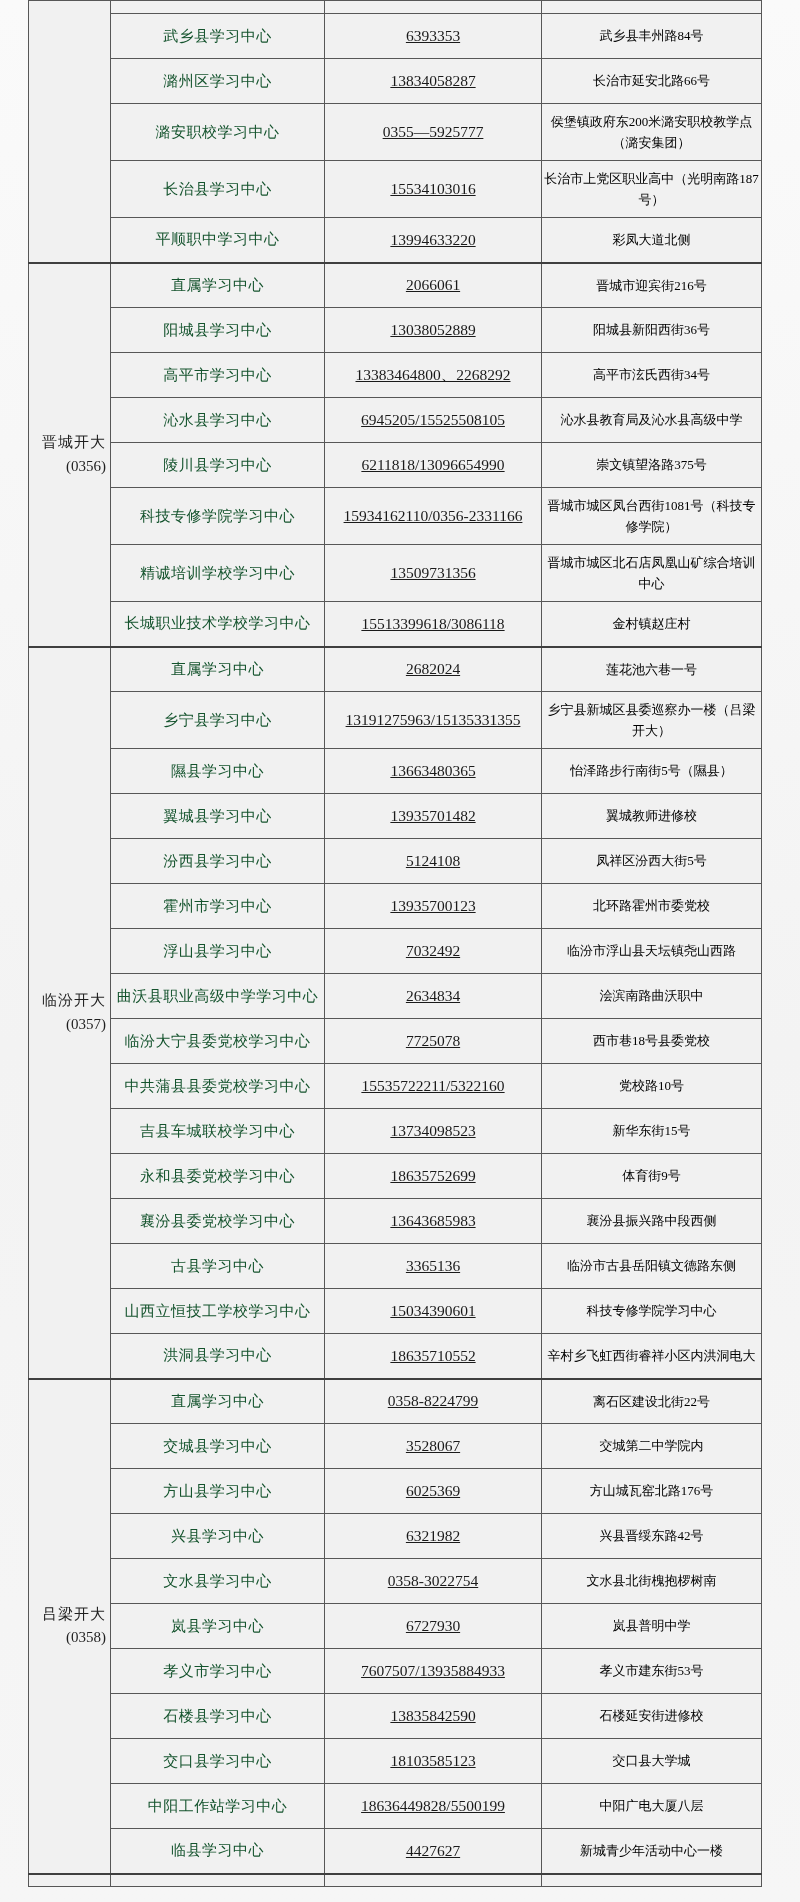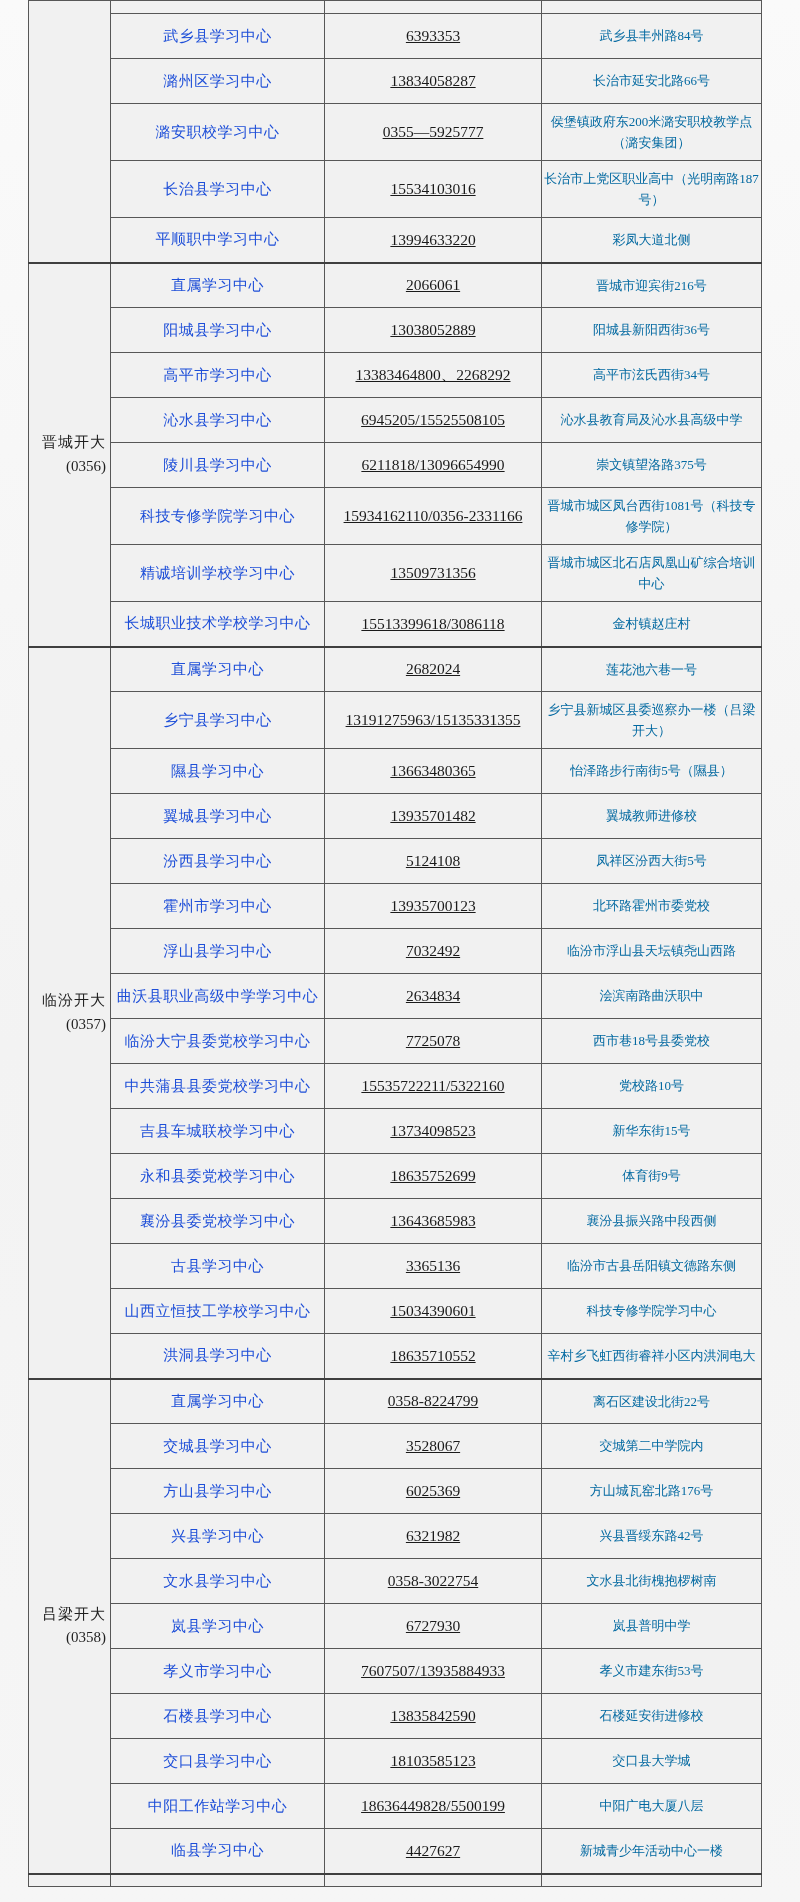--- a/index.html
+++ b/index.html
@@ -26,23 +26,23 @@
   }
   tr{height:45px;}
   tr.tall{height:57px;}
   tr.partial{height:13px;}
   tr.section-start td{border-top:2px solid #3f3f3f;}
   td.region{
     font-size:15px;letter-spacing:1px;color:#1f1f1f;text-align:right;
   }
   td.region .region-name{line-height:1.55;}
   td.region .region-code{line-height:1.55;letter-spacing:0;}
-  td.center{font-size:15px;letter-spacing:.5px;color:#1d4ed8;}
+  td.center{font-size:15px;letter-spacing:.5px;color:#14532d;}
   td.phone{font-size:15.5px;color:#1a1a1a;text-decoration:underline;}
-  td.address{font-size:13px;line-height:1.62;padding:2px 2px;color:#0369a1;margin-left:39px;}
+  td.address{font-size:13px;line-height:1.62;padding:2px 2px;color:#000000;margin-left:39px;}
 </style>
 </head>
 <body>
 
 <div class="page">
   <table class="centers">
     <colgroup>
       <col style="width:82px">
       <col style="width:214px">
       <col style="width:217px">

